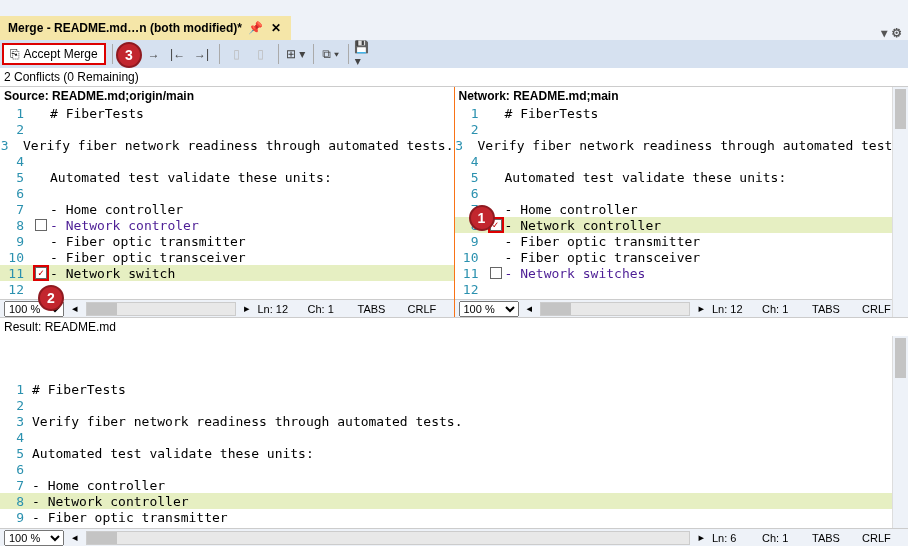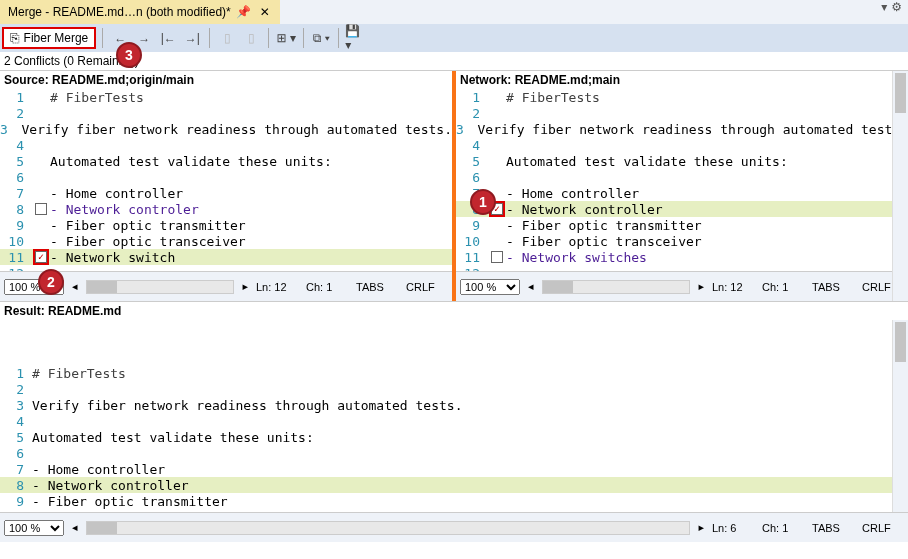--- a/index.html
+++ b/index.html
@@ -1,50 +1,50 @@
 <!DOCTYPE html>
 <html><head>
 <meta charset="utf-8">
 <style>
 * { margin: 0; padding: 0; box-sizing: border-box; }
 body { font-family: "Segoe UI", Tahoma, sans-serif; font-size: 12px; background: #fff; color: #000; width: 908px; height: 559px; overflow: hidden; position: relative; }
-.tab-bar { background: #eef2f8; height: 24px; display: flex; align-items: flex-start; }
+.tab-bar { background: #eef2f8; height: 40px; display: flex; align-items: flex-end; font-weight: bold; }
 .tab { background: #f5e6a8; padding: 3px 8px; height: 24px; display: flex; align-items: center; gap: 6px; font-size: 12px; }
 .tab .close-x { cursor: pointer; padding: 0 2px; }
 .tab-spacer { flex: 1; }
 .tab-right-icons { display: flex; gap: 4px; padding-right: 6px; color: #555; }
 .toolbar { background: #d6e1f0; height: 28px; display: flex; align-items: center; gap: 2px; padding: 0 2px; }
 .btn-accept { border: 2px solid #d00; background: #fff; padding: 2px 6px; display: flex; align-items: center; gap: 4px; font-size: 12px; cursor: pointer; }
 .tb-sep { width: 1px; height: 20px; background: #aaa; margin: 0 4px; }
 .tb-icon { width: 22px; height: 22px; display: flex; align-items: center; justify-content: center; cursor: pointer; color: #444; }
 .callout { position: absolute; width: 26px; height: 26px; border-radius: 50%; background: #c2262e; color: #fff; font-weight: bold; display: flex; align-items: center; justify-content: center; font-size: 14px; border: 2px solid #8f1a20; z-index: 10; }
 .conflicts-row { padding: 2px 4px; font-size: 12px; }
 .panes { display: flex; height: 231px; border-top: 1px solid #ccc; }
-.pane { flex: 1; display: flex; flex-direction: column; border-right: 4px solid #f97316; position: relative; overflow: hidden; }
+.pane { flex: 1; display: flex; flex-direction: column; border-right: 1px solid #f97316; position: relative; overflow: hidden; }
 .pane:last-child { border-right: none; }
 .pane-header { font-weight: bold; padding: 2px 4px; background: #fff; font-size: 12px; }
 .code-area { flex: 1; overflow: hidden; position: relative; font-family: Consolas, monospace; font-size: 13px; white-space: pre; }
 .code-line { display: flex; height: 16px; align-items: center; }
 .gutter { width: 32px; text-align: right; padding-right: 8px; color: #2b91af; user-select: none; }
 .cbcell { width: 18px; display: flex; align-items: center; justify-content: center; }
 .cbbox { width: 12px; height: 12px; border: 1px solid #666; background: #fff; display: flex; align-items: center; justify-content: center; }
 .cbbox.checked::after { content: "✓"; color: #b00; font-size: 10px; line-height: 1; }
 .cbbox.red-outline { outline: 2px solid #d00; outline-offset: 0; }
 .code-text { flex: 1; }
 .hl-green { background: #e6efc2; }
 .hl-gray { color: #4c1d95; }
-.md-h { color: #404040; }
-.status-strip { height: 30px; background: #eef2f8; border-top: 1px solid #ccc; display: flex; align-items: center; font-size: 11px; padding: 0 4px; gap: 8px; }
+.md-h { color: #000000; }
+.status-strip { height: 18px; background: #eef2f8; border-top: 1px solid #ccc; display: flex; align-items: center; font-size: 11px; padding: 0 4px; gap: 8px; }
 .status-strip .zoom { width: 60px; }
 .status-strip select { font-size: 11px; height: 16px; }
 .status-strip .sb-track { flex: 1; height: 14px; background: #e8e8e8; border: 1px solid #ccc; position: relative; }
 .status-strip .sb-thumb { position: absolute; left: 0; top: 0; height: 100%; width: 30px; background: #c4c4c4; }
 .status-strip .field { min-width: 42px; }
 .result-area { border-top: 1px solid #ccc; }
-.result-header { font-weight: bold; padding: 2px 4px; font-size: 12px; background: #fff; }
+.result-header { font-weight: normal; padding: 2px 4px; font-size: 12px; background: #fff; }
 .result-code { height: 192px; overflow: hidden; font-family: Consolas, monospace; font-size: 13px; white-space: pre; }
 .v-scroll { position: absolute; right: 0; top: 0; width: 16px; height: 100%; background: #eef2f8; border-left: 1px solid #ddd; }
 .v-scroll .thumb { position: absolute; top: 2px; left: 2px; right: 2px; height: 40px; background: #c4c4c4; }
 </style>
 </head>
 <body>
 
 <div class="tab-bar">
   <div class="tab">
     <span>Merge - README.md…n (both modified)*</span>
@@ -54,21 +54,21 @@
   <div class="tab-spacer"></div>
   <div class="tab-right-icons">
     <span>▾</span>
     <span>⚙</span>
   </div>
 </div>
 
 <div class="toolbar">
   <button class="btn-accept">
     <span>⎘</span>
-    <span>Fiber Merge</span>
+    <span>Accept Merge</span>
   </button>
   <div class="tb-sep"></div>
   <div class="tb-icon">←</div>
   <div class="tb-icon">→</div>
   <div class="tb-icon">|←</div>
   <div class="tb-icon">→|</div>
   <div class="tb-sep"></div>
   <div class="tb-icon" style="color:#bbb">▯</div>
   <div class="tb-icon" style="color:#bbb">▯</div>
   <div class="tb-sep"></div>

